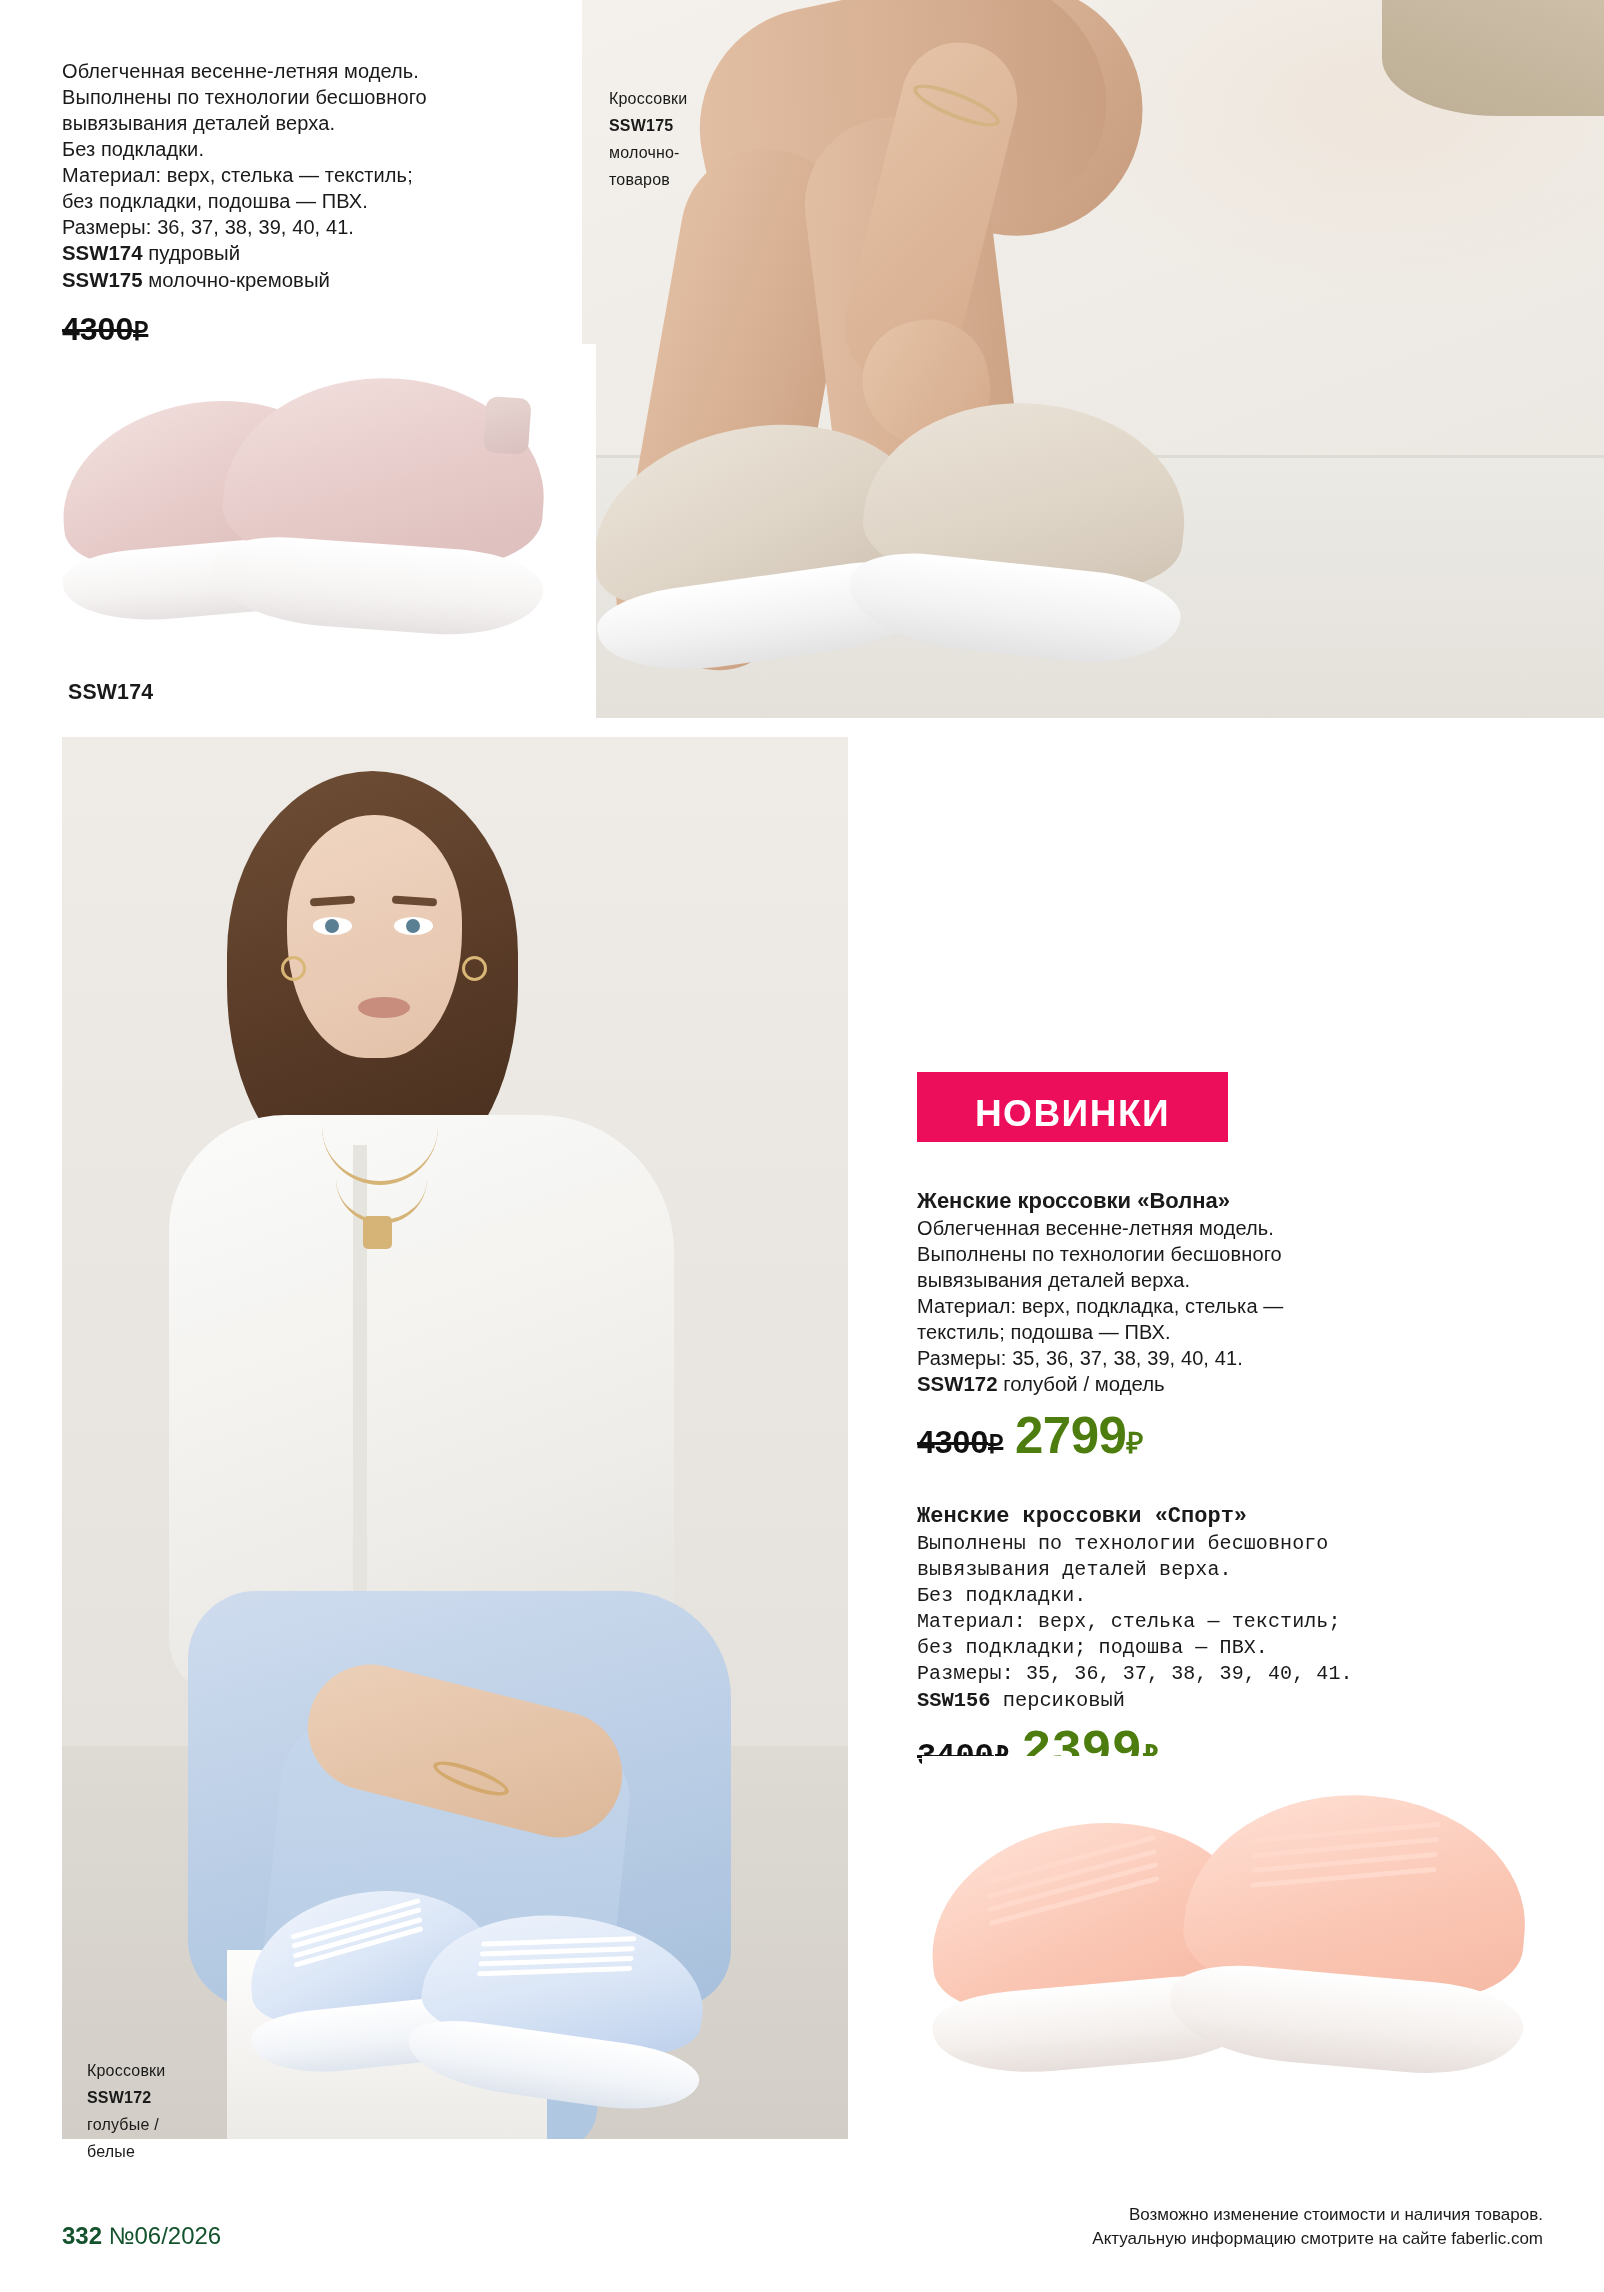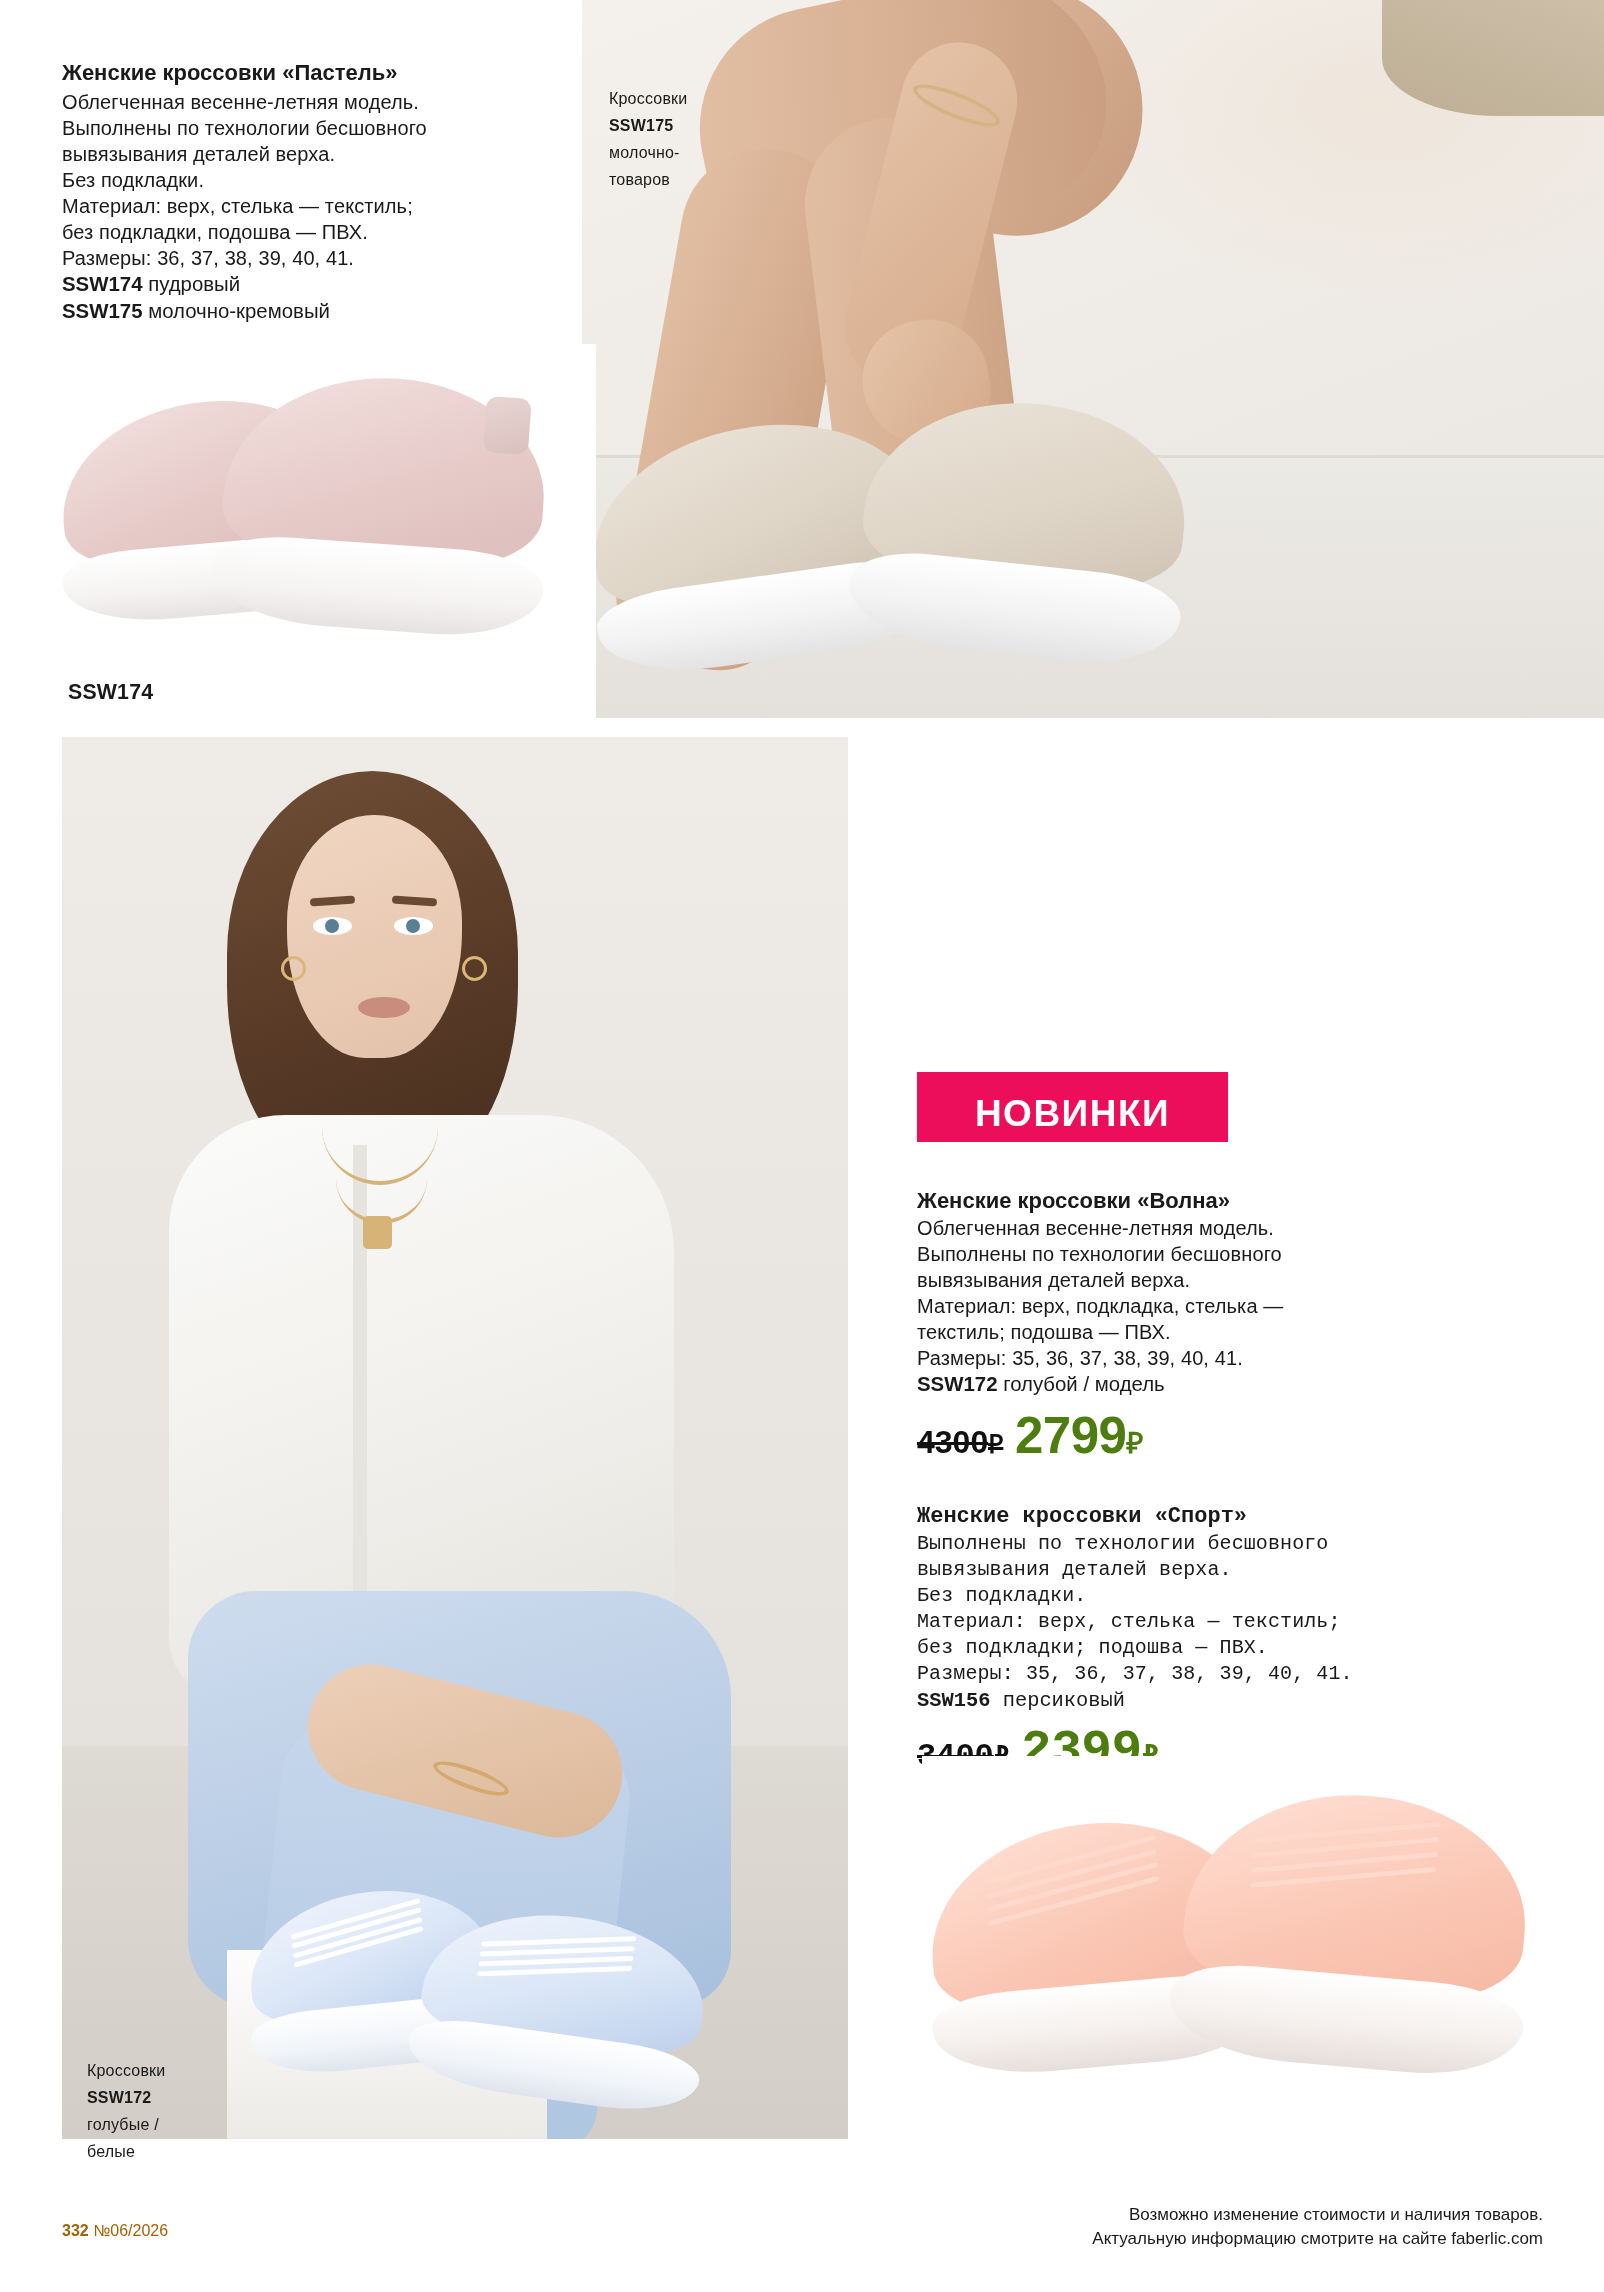--- a/index.html
+++ b/index.html
@@ -305,21 +305,21 @@
 
   
   .block-volna { position:absolute; left: 917px; top: 1186px; width: 543px; }
   .block-sport { position:absolute; left: 917px; top: 1502px; width: 543px; font-family: Liberation Mono, monospace; }
   .inline-price { display:flex; align-items:baseline; gap: 11.6px; margin-top: 11.6px; }
   .inline-price .old-price { font-size: 32px; line-height: 39px; }
   .inline-price .new-price { font-size: 51px; line-height: 52px; }
 
   
   .footer-left {
-    position:absolute; left: 62px; top: 2222px; font-size: 16px; color:#a16207;
+    position:absolute; left: 62px; top: 2222px; font-size: 24px; color:#14532d;
   }
   .footer-left .pg { font-weight: 700; }
   .footer-right {
     position:absolute; right: 62px; top: 2203px; width: 582px;
     text-align: right; font-size: 17px; line-height: 24px; color:#1a1a1a;
   }
 </style>
 </head>
 <body>
 
@@ -348,21 +348,20 @@
   </div>
 
   <div class="caption cap-ssw175">
     <div>Кроссовки</div>
     <div class="bold">SSW175</div>
     <div>молочно-</div>
     <div>товаров</div>
   </div>
 
   <div class="block-pastel">
-    <div class="title">Женские кроссовки «Пастель»</div>
     <div class="desc">
       <div>Облегченная весенне-летняя модель.</div>
       <div>Выполнены по технологии бесшовного</div>
       <div>вывязывания деталей верха.</div>
       <div>Без подкладки.</div>
       <div>Материал: верх, стелька — текстиль;</div>
       <div>без подкладки, подошва — ПВХ.</div>
       <div>Размеры: 36, 37, 38, 39, 40, 41.</div>
     </div>
     <div class="code-line">

